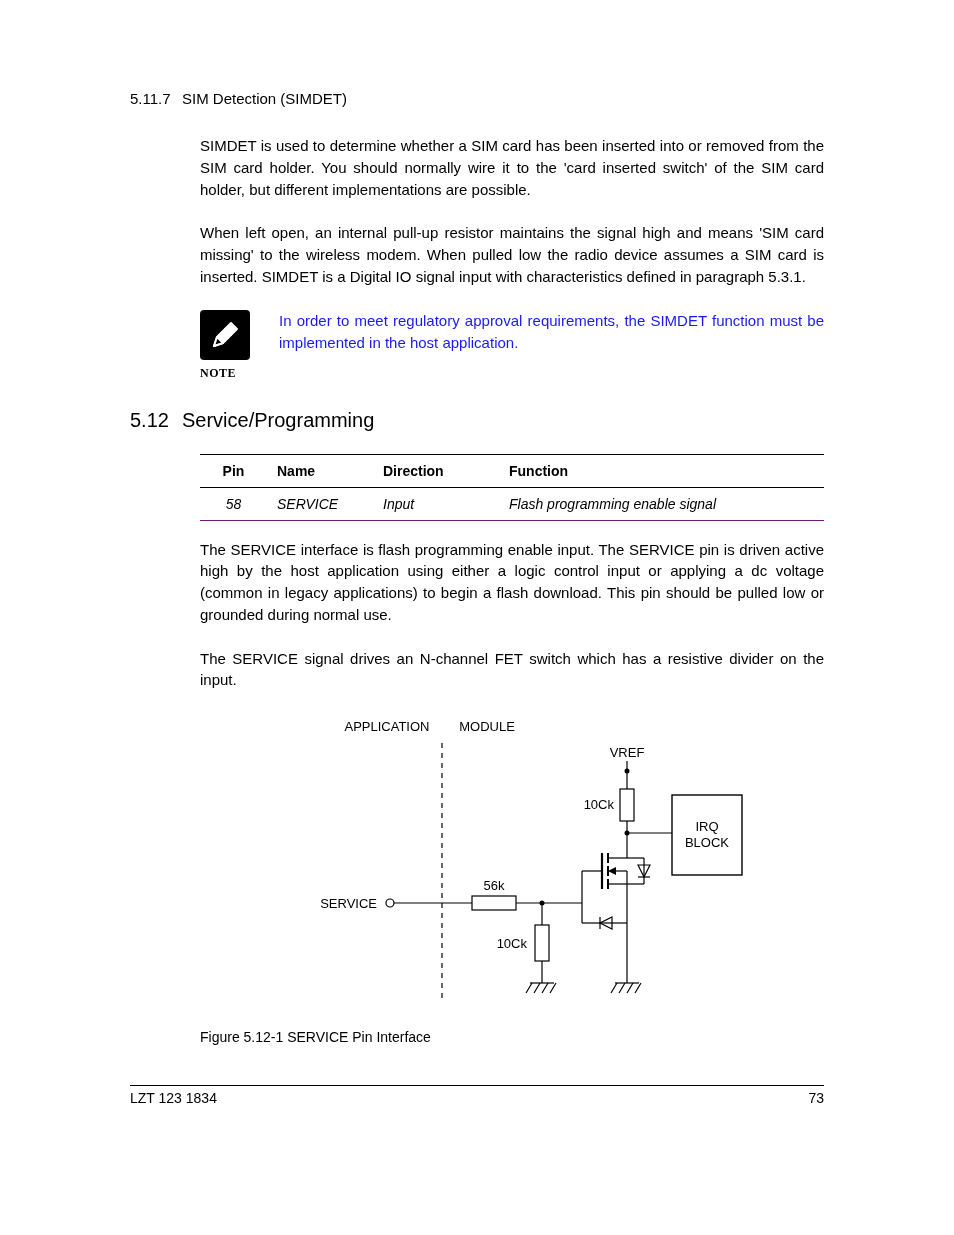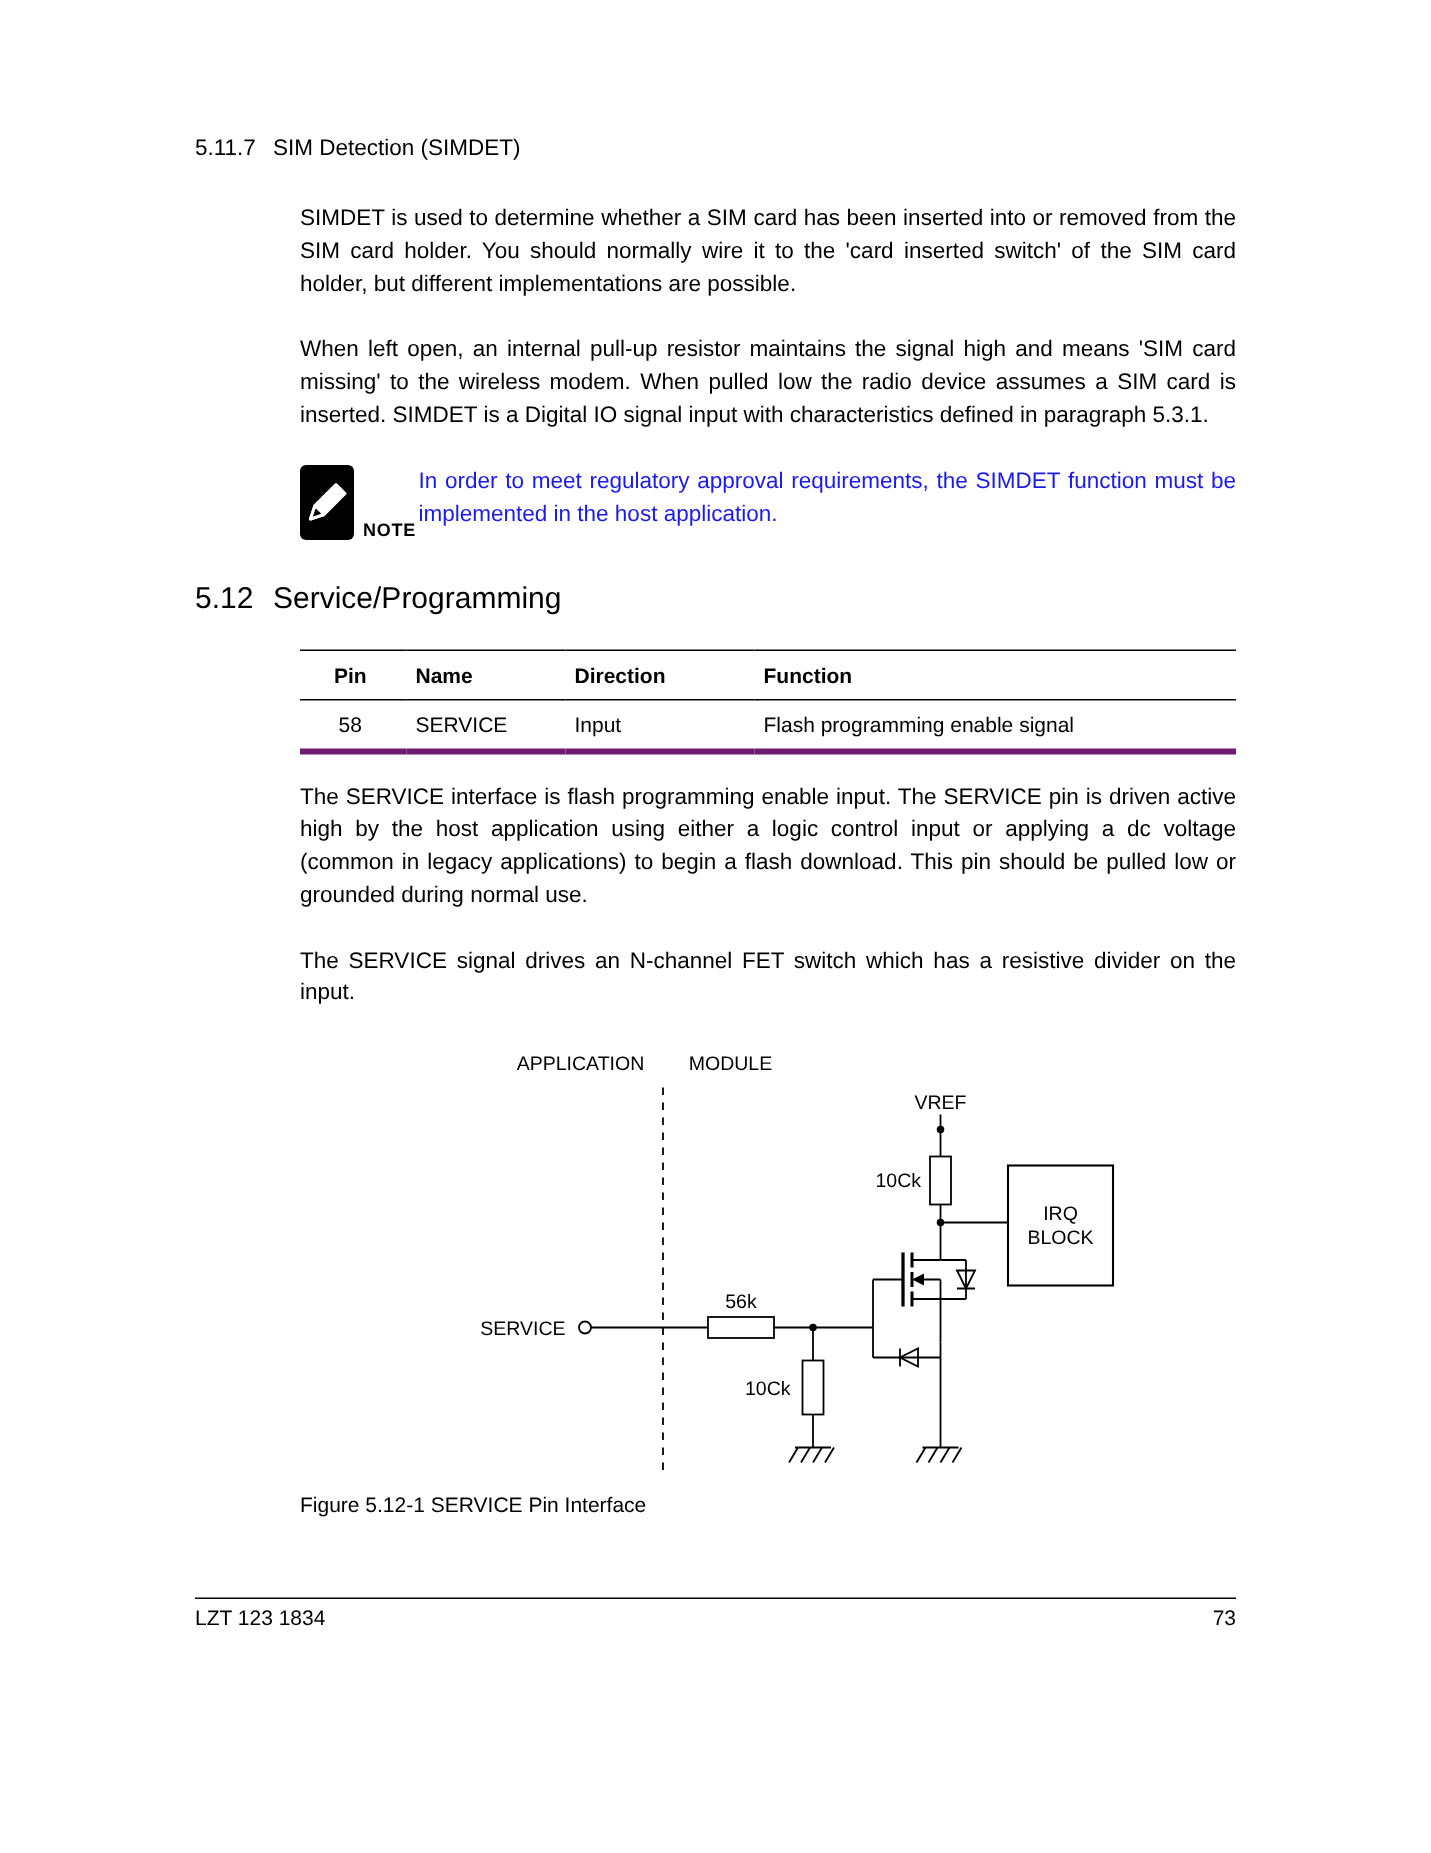--- a/index.html
+++ b/index.html
@@ -44,23 +44,24 @@
   }
   .note-row {
     display: flex;
     gap: 24px;
     margin: 6px 0 28px 0;
     align-items: flex-start;
   }
   .note-badge {
     width: 55px;
     display: flex;
-    flex-direction: row;
-    align-items: flex-end;
+    flex-direction: column;
+    align-items: flex-start;
     gap: 6px;
+    font-family: Liberation Serif, serif;
   }
   .note-icon {
     width: 50px;
     height: 50px;
     background: #000;
     border-radius: 4px;
     display: flex;
     align-items: center;
     justify-content: center;
   }
@@ -83,38 +84,39 @@
   }
   table.pin-table th, table.pin-table td {
     text-align: left;
     padding: 8px 10px 8px 6px;
   }
   table.pin-table thead tr {
     border-top: 1px solid #000;
     border-bottom: 1px solid #000;
   }
   table.pin-table tbody tr {
-    border-bottom: 4px solid #701a75;
+    border-bottom: 1px solid #701a75;
+    font-style: italic;
   }
   table.pin-table th:first-child,
   table.pin-table td:first-child {
     width: 55px;
     text-align: center;
   }
   table.pin-table th:nth-child(2),
   table.pin-table td:nth-child(2) { width: 90px; }
   table.pin-table th:nth-child(3),
   table.pin-table td:nth-child(3) { width: 110px; }
 
   .figure-wrap {
     margin: 8px 0 0 0;
     text-align: left;
   }
   .figure-caption {
-    margin-top: 0;
+    margin-top: 16px;
     font-size: 14px;
   }
   .diagram-svg {
     display: block;
     margin: 0 auto;
   }
   .footer {
     border-top: 1px solid #000;
     padding-top: 4px;
     display: flex;

